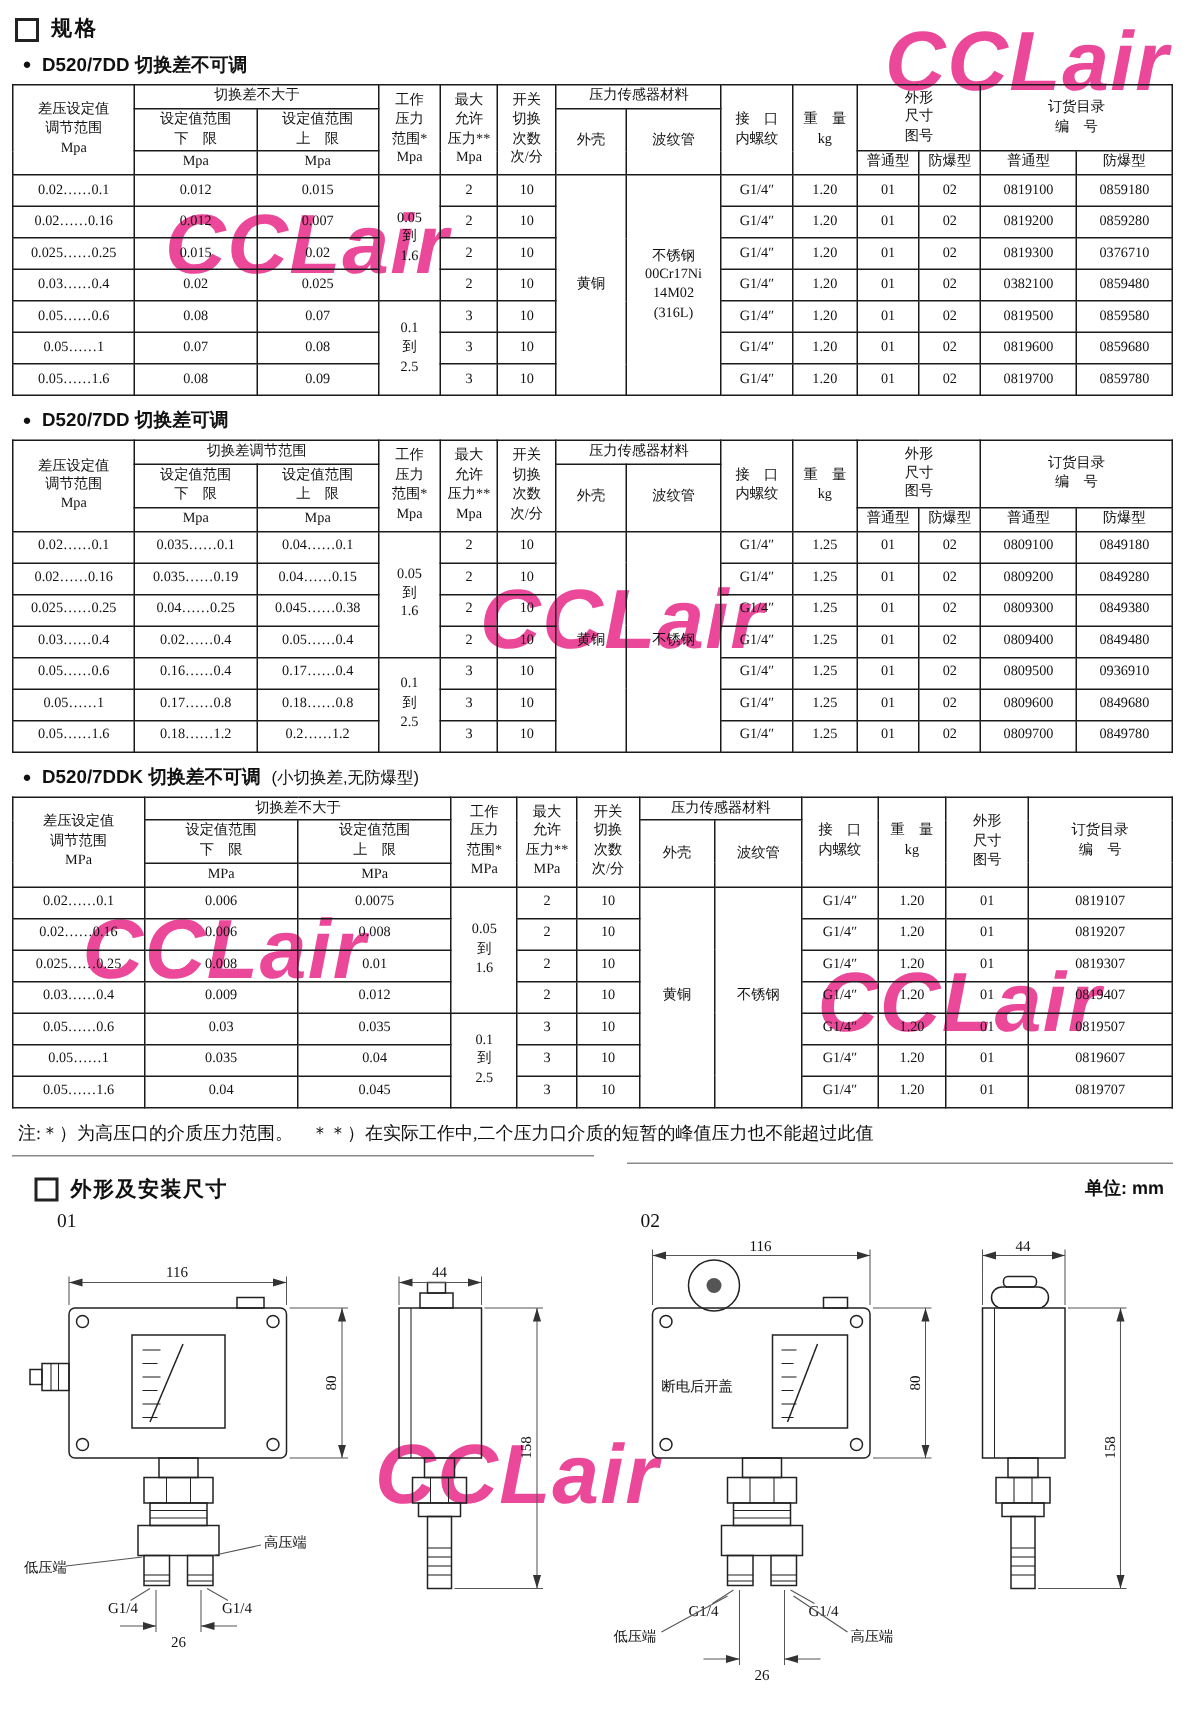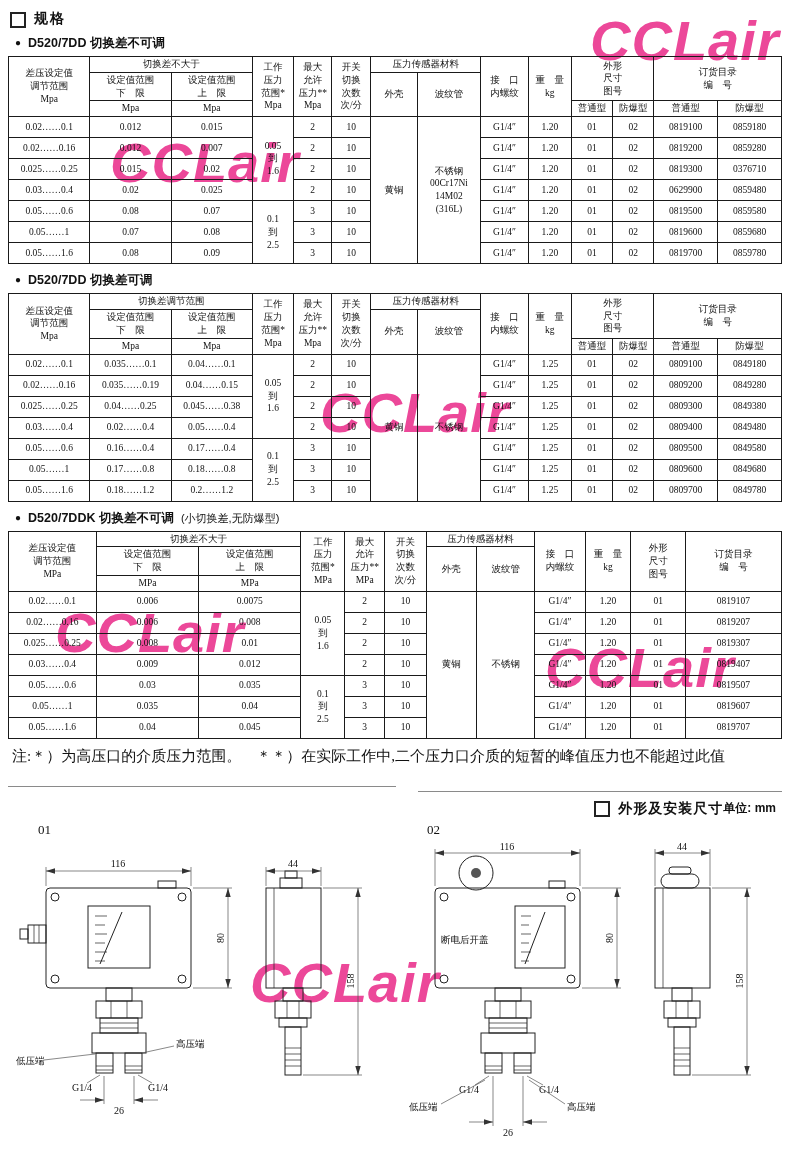--- a/index.html
+++ b/index.html
@@ -14,26 +14,26 @@
 
   .tbl-title{display:flex;align-items:baseline;gap:7px;margin:7px 0 4px 7px;font-family:"Liberation Sans","DejaVu Sans",sans-serif;font-size:12.5px;font-weight:bold}
   .bullet{font-size:10px;transform:translateY(-1px)}
   .tbl-subtitle{font-weight:normal;font-size:11px}
 
   table.spec{width:100%;border-collapse:collapse;table-layout:fixed;margin-bottom:8px;background:transparent}
   .spec th,.spec td{border:1px solid #1a1a1a;text-align:center;vertical-align:middle;font-size:9.5px;line-height:1.35;padding:1px 0;white-space:pre-line;font-weight:normal;overflow:hidden}
   .spec td{height:18px}
   .vtop{vertical-align:top;padding-top:2px}
 
-  .footnote{font-size:15px;margin:0 0 18px 4px}
+  .footnote{font-size:12px;margin:0 0 4px 4px}
   .divider{position:relative;height:12px;margin:0 0 4px 0}
   .divider .seg1{position:absolute;left:0;top:2px;width:388px;border-top:1px solid #8a8a8a}
   .divider .seg2{position:absolute;left:410px;right:0;top:7px;border-top:1px solid #8a8a8a}
 
-  .outline-head{display:flex;align-items:center;justify-content:flex-end;margin:2px 2px 2px 15px}
+  .outline-head{display:flex;align-items:center;justify-content:space-between;margin:2px 2px 2px 15px}
   .outline-left{display:flex;align-items:center;gap:8px;font-family:"Liberation Sans","DejaVu Sans",sans-serif}
   .outline-title{font-size:14px;font-weight:bold;letter-spacing:1px}
   .unit-note{font-family:"Liberation Sans","DejaVu Sans",sans-serif;font-weight:bold;font-size:12px;margin-right:4px}
 
   .drawings{display:flex;justify-content:space-between;margin-top:2px}
   .drawing{width:385px}
   .drawing-label{font-size:13px;margin:2px 0 2px 30px}
   svg{display:block}
   .dwg rect,.dwg circle,.dwg line,.dwg path{stroke:#222;stroke-width:1;fill:none}
   .dwg .ext,.dwg .dim,.dwg .leader{stroke:#555;stroke-width:0.7}
@@ -179,21 +179,21 @@
         <tr>
           <td>0.03……0.4</td>
           <td>0.02</td>
           <td>0.025</td>
           <td>2</td>
           <td>10</td>
           <td>G1/4″</td>
           <td>1.20</td>
           <td>01</td>
           <td>02</td>
-          <td>0629900</td>
+          <td>0382100</td>
           <td>0859480</td>
         </tr>
         <tr>
           <td>0.05……0.6</td>
           <td>0.08</td>
           <td>0.07</td>
           <td rowspan="3">0.1
 到
 2.5</td>
           <td>3</td>
@@ -367,21 +367,21 @@
           <td rowspan="3">0.1
 到
 2.5</td>
           <td>3</td>
           <td>10</td>
           <td>G1/4″</td>
           <td>1.25</td>
           <td>01</td>
           <td>02</td>
           <td>0809500</td>
-          <td>0849580</td>
+          <td>0936910</td>
         </tr>
         <tr>
           <td>0.05……1</td>
           <td>0.17……0.8</td>
           <td>0.18……0.8</td>
           <td>3</td>
           <td>10</td>
           <td>G1/4″</td>
           <td>1.25</td>
           <td>01</td>

